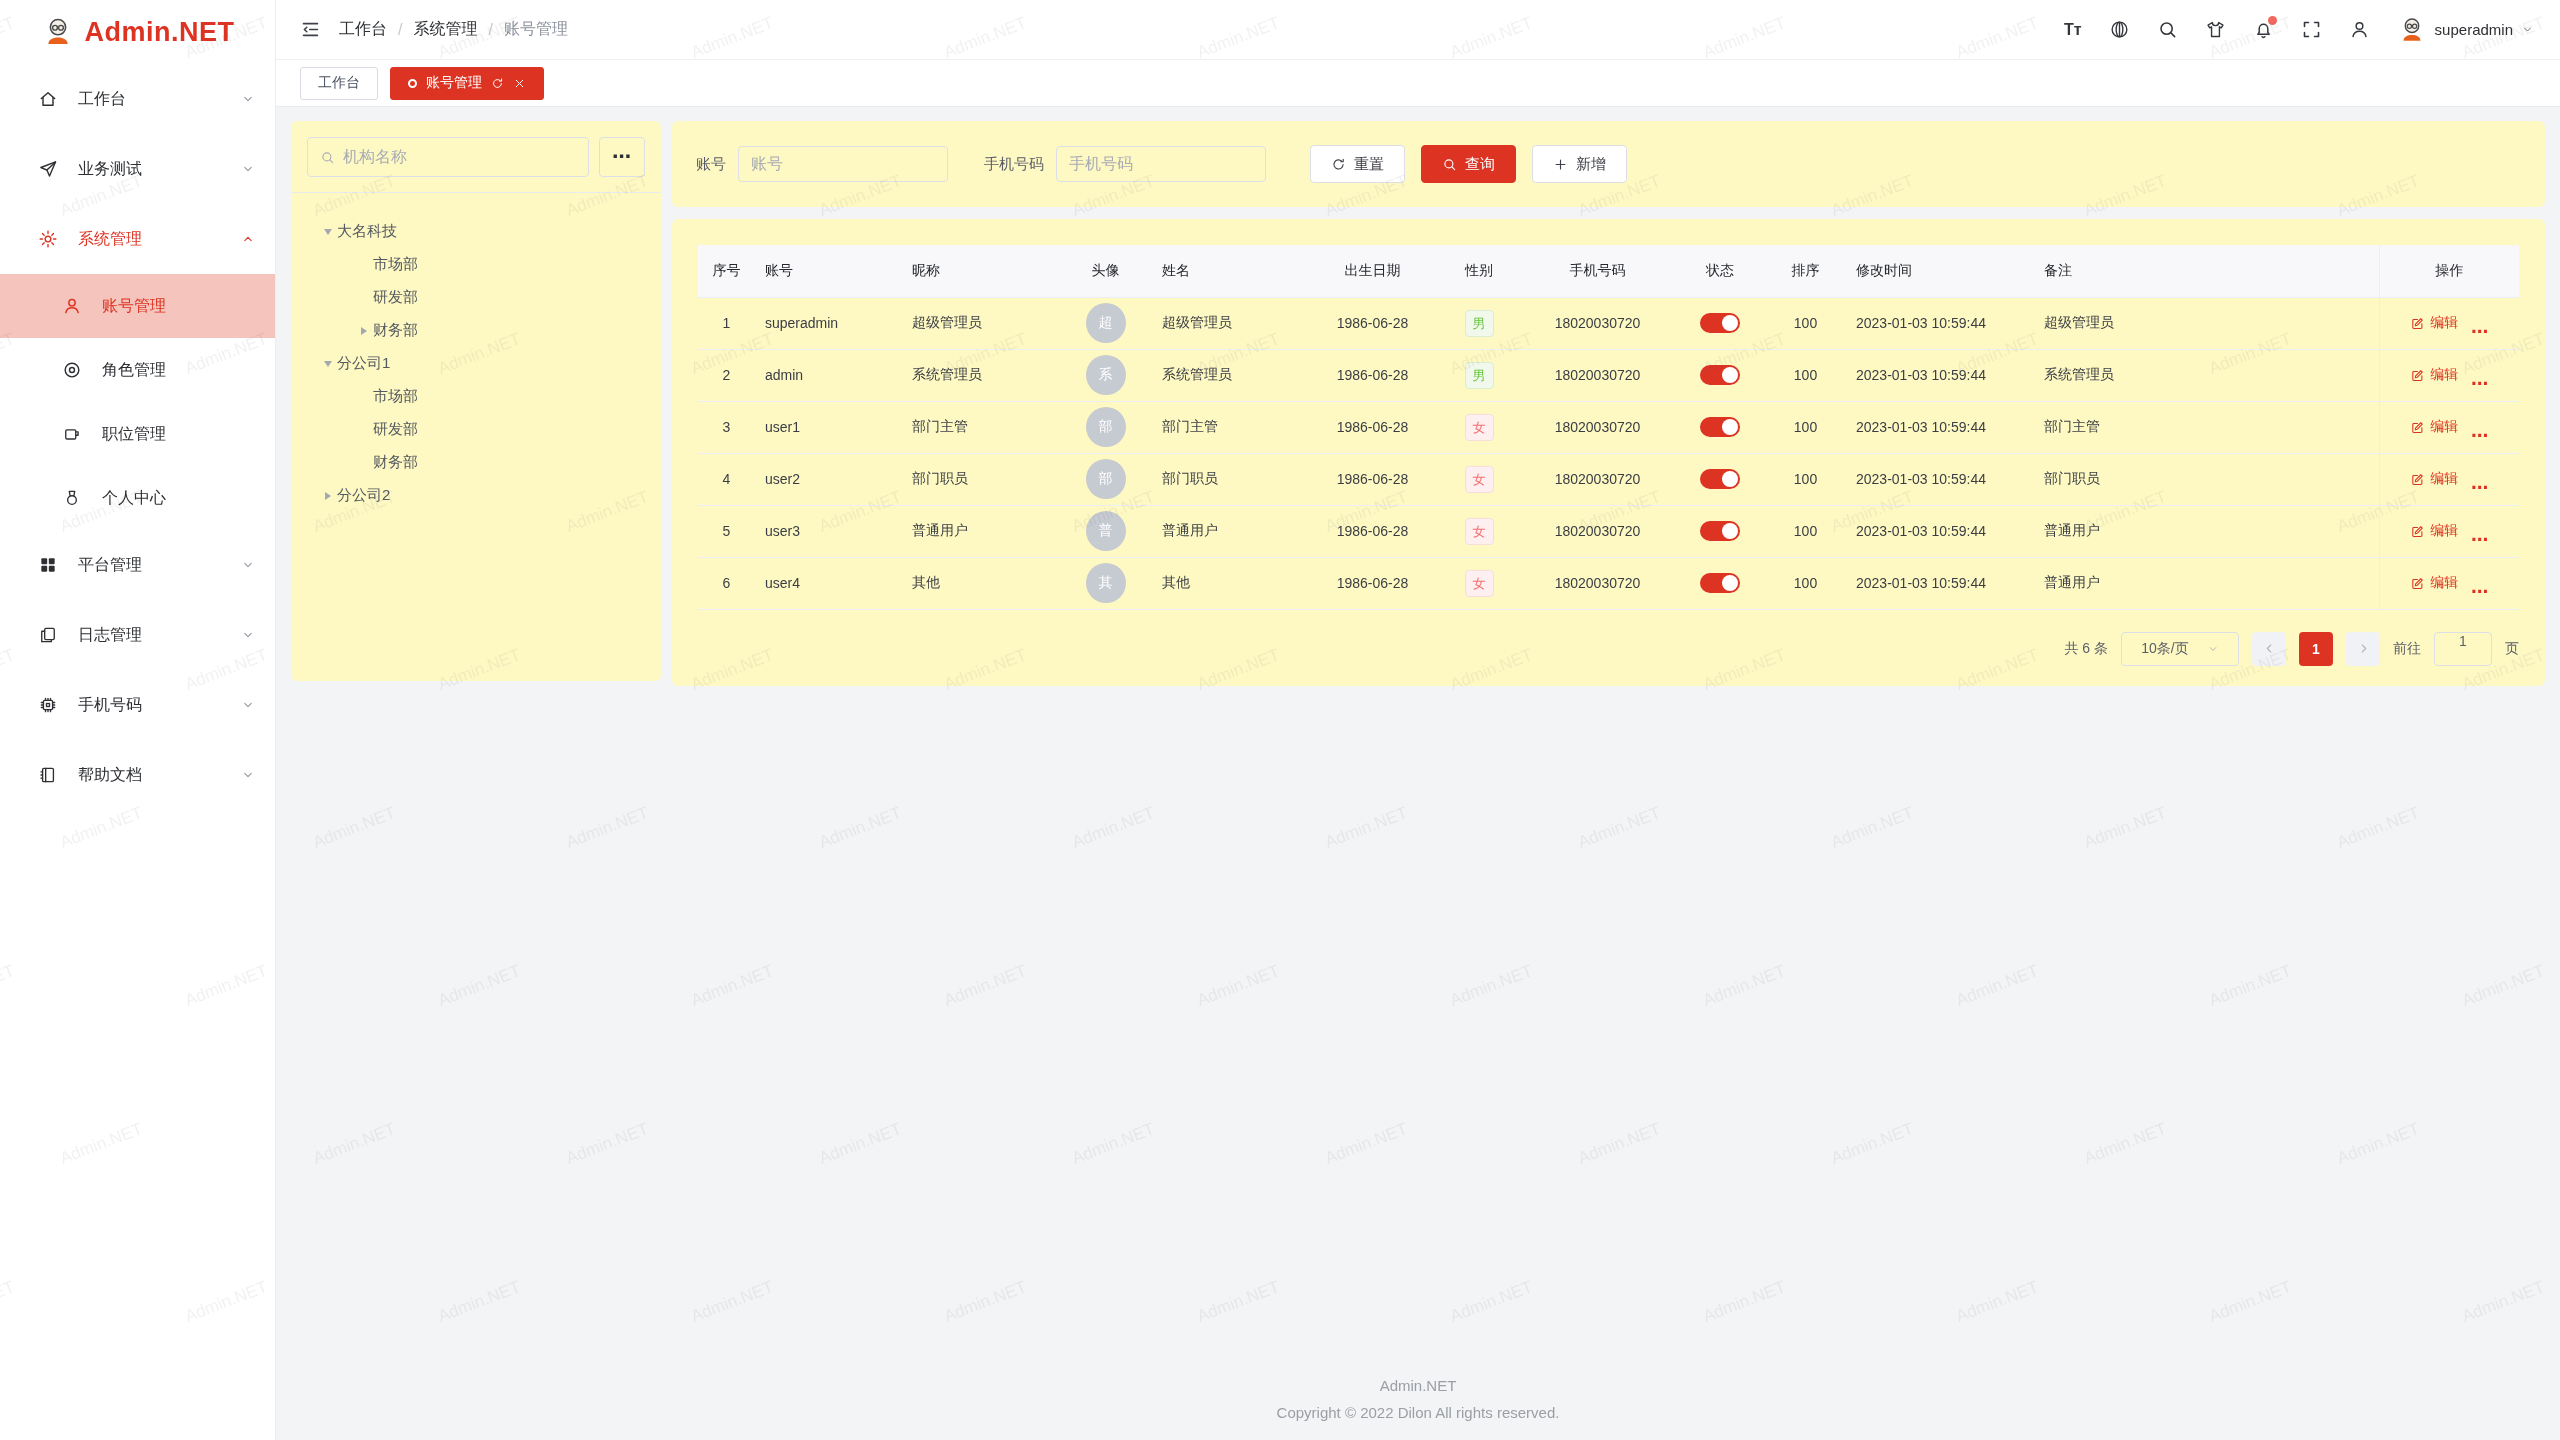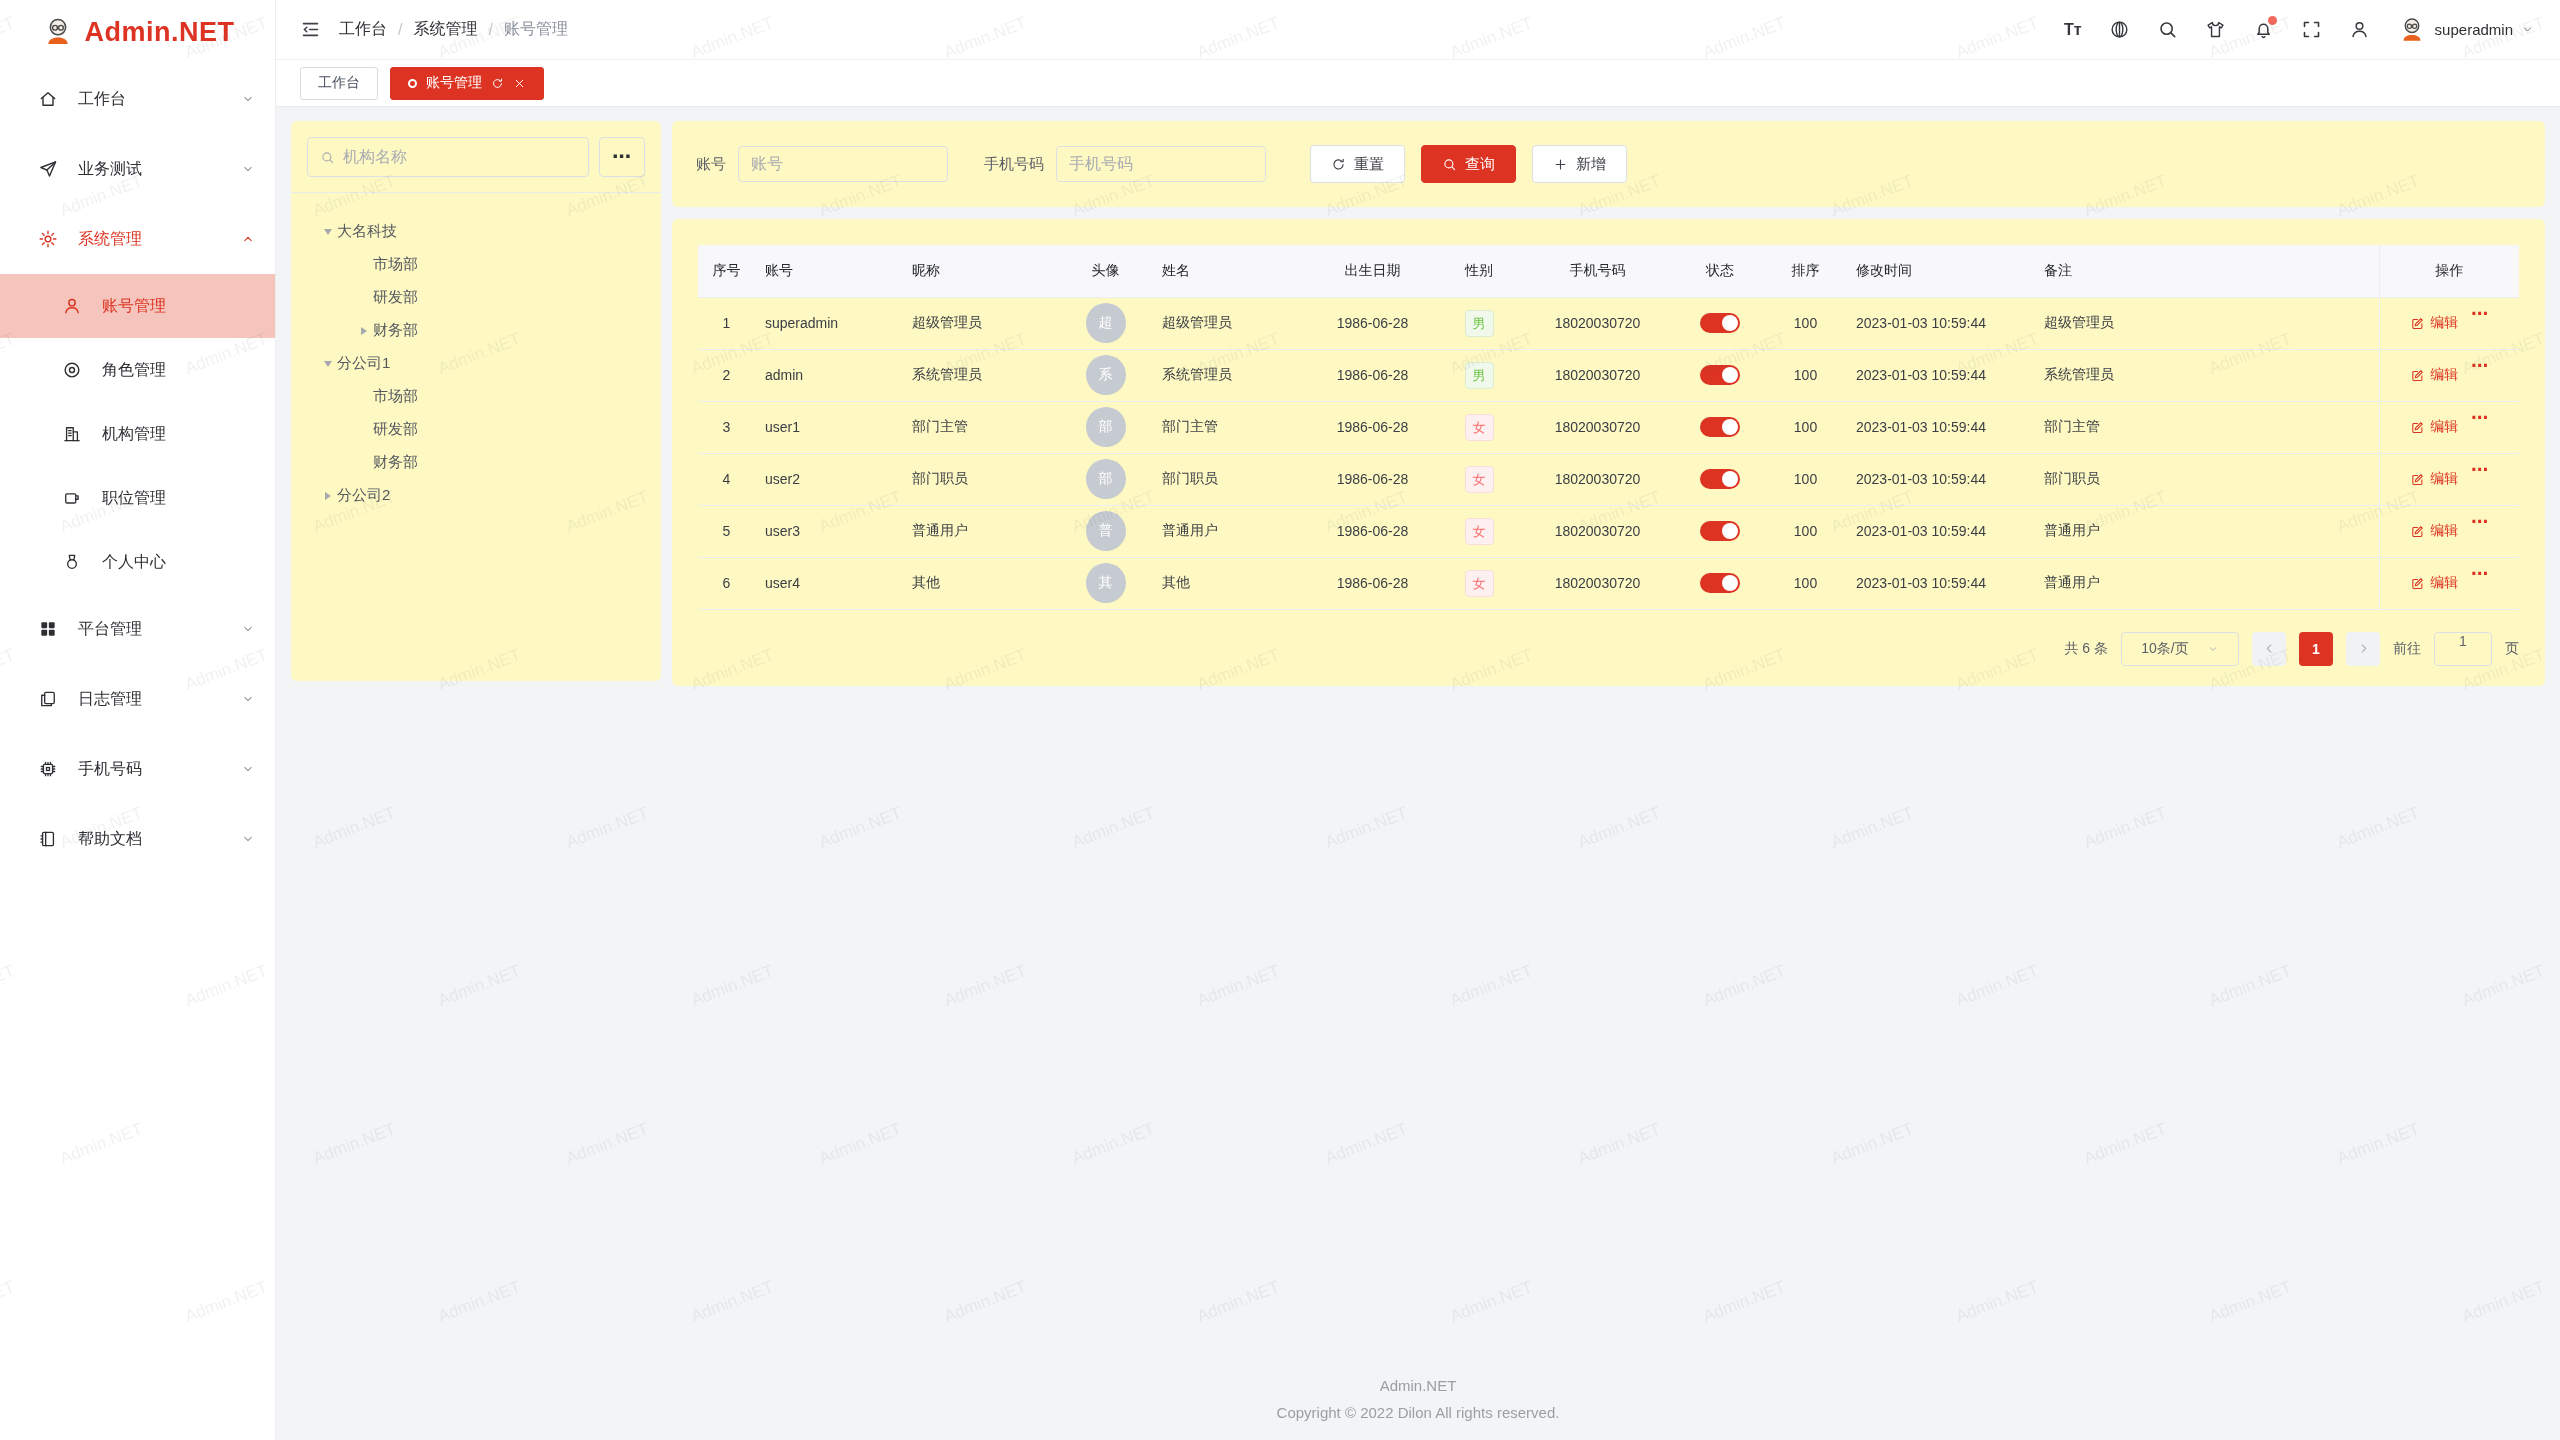--- a/index.html
+++ b/index.html
@@ -79,21 +79,21 @@
   th{background:#f8f8fa;color:#24272c;font-weight:normal}
   td{color:#3a3e44}
   .ta-c{text-align:center}
   .col-op{border-left:1px solid #ebeef5}
   .avatar-circle{display:inline-flex;width:40px;height:40px;border-radius:50%;background:#c6cad1;color:#fff;font-size:14px;align-items:center;justify-content:center;vertical-align:middle}
   .badge{display:inline-block;min-width:29px;height:27px;line-height:25px;padding:0 7px;border-radius:4px;font-size:13px;border:1px solid}
   .badge.green{background:#f0f9eb;border-color:#dcecd2;color:#67c23a}
   .badge.pink{background:#fef0f0;border-color:#fbdcdc;color:#f56c6c}
   .switch{width:40px;height:20px;border-radius:10px;background:var(--primary);display:inline-block;position:relative;vertical-align:middle;cursor:pointer}
   .switch .knob{position:absolute;top:2px;right:2px;width:16px;height:16px;border-radius:50%;background:#fff}
-  .op-cell{display:flex;align-items:flex-start;justify-content:center;gap:13px}
+  .op-cell{display:flex;align-items:flex-end;justify-content:center;gap:13px}
   .edit-link{display:inline-flex;align-items:center;gap:5px;color:var(--primary);cursor:pointer;font-size:14px}
   .edit-link svg{width:15px;height:15px}
   .more-link{color:var(--primary);font-size:17px;font-weight:bold;cursor:pointer;line-height:0}
   
   .pager{display:flex;justify-content:flex-end;align-items:center;gap:13px;margin-top:22px;font-size:14px;color:#5a5e66}
   .psel{width:118px;height:34px;border:1px solid #dcdfe6;border-radius:4px;display:flex;align-items:center;justify-content:center;gap:18px;cursor:pointer;color:#5a5e66}
   .psel svg{width:12px;height:12px;color:#a8abb2}
   .pbtn{width:34px;height:34px;border-radius:4px;background:#f0f2f5;display:flex;align-items:center;justify-content:center;color:#aeb2b9;cursor:pointer}
   .pbtn svg{width:13px;height:13px}
   .pcur{width:34px;height:34px;border-radius:4px;background:var(--primary);color:#fff;display:flex;align-items:center;justify-content:center;font-weight:bold;cursor:pointer}
@@ -271,26 +271,20 @@
           <svg class="mi-icon" viewBox="0 0 24 24">
               <use href="#i-user"></use>
             </svg>
           <span class="mi-label">账号管理</span>
         </div>
         <div class="menu-item">
           <svg class="mi-icon" viewBox="0 0 24 24">
               <use href="#i-aim"></use>
             </svg>
           <span class="mi-label">角色管理</span>
-        </div>
-        <div class="menu-item">
-          <svg class="mi-icon" viewBox="0 0 24 24">
-              <use href="#i-building"></use>
-            </svg>
-          <span class="mi-label">机构管理</span>
         </div>
         <div class="menu-item">
           <svg class="mi-icon" viewBox="0 0 24 24">
               <use href="#i-mug"></use>
             </svg>
           <span class="mi-label">职位管理</span>
         </div>
         <div class="menu-item">
           <svg class="mi-icon" viewBox="0 0 24 24">
               <use href="#i-medal"></use>

